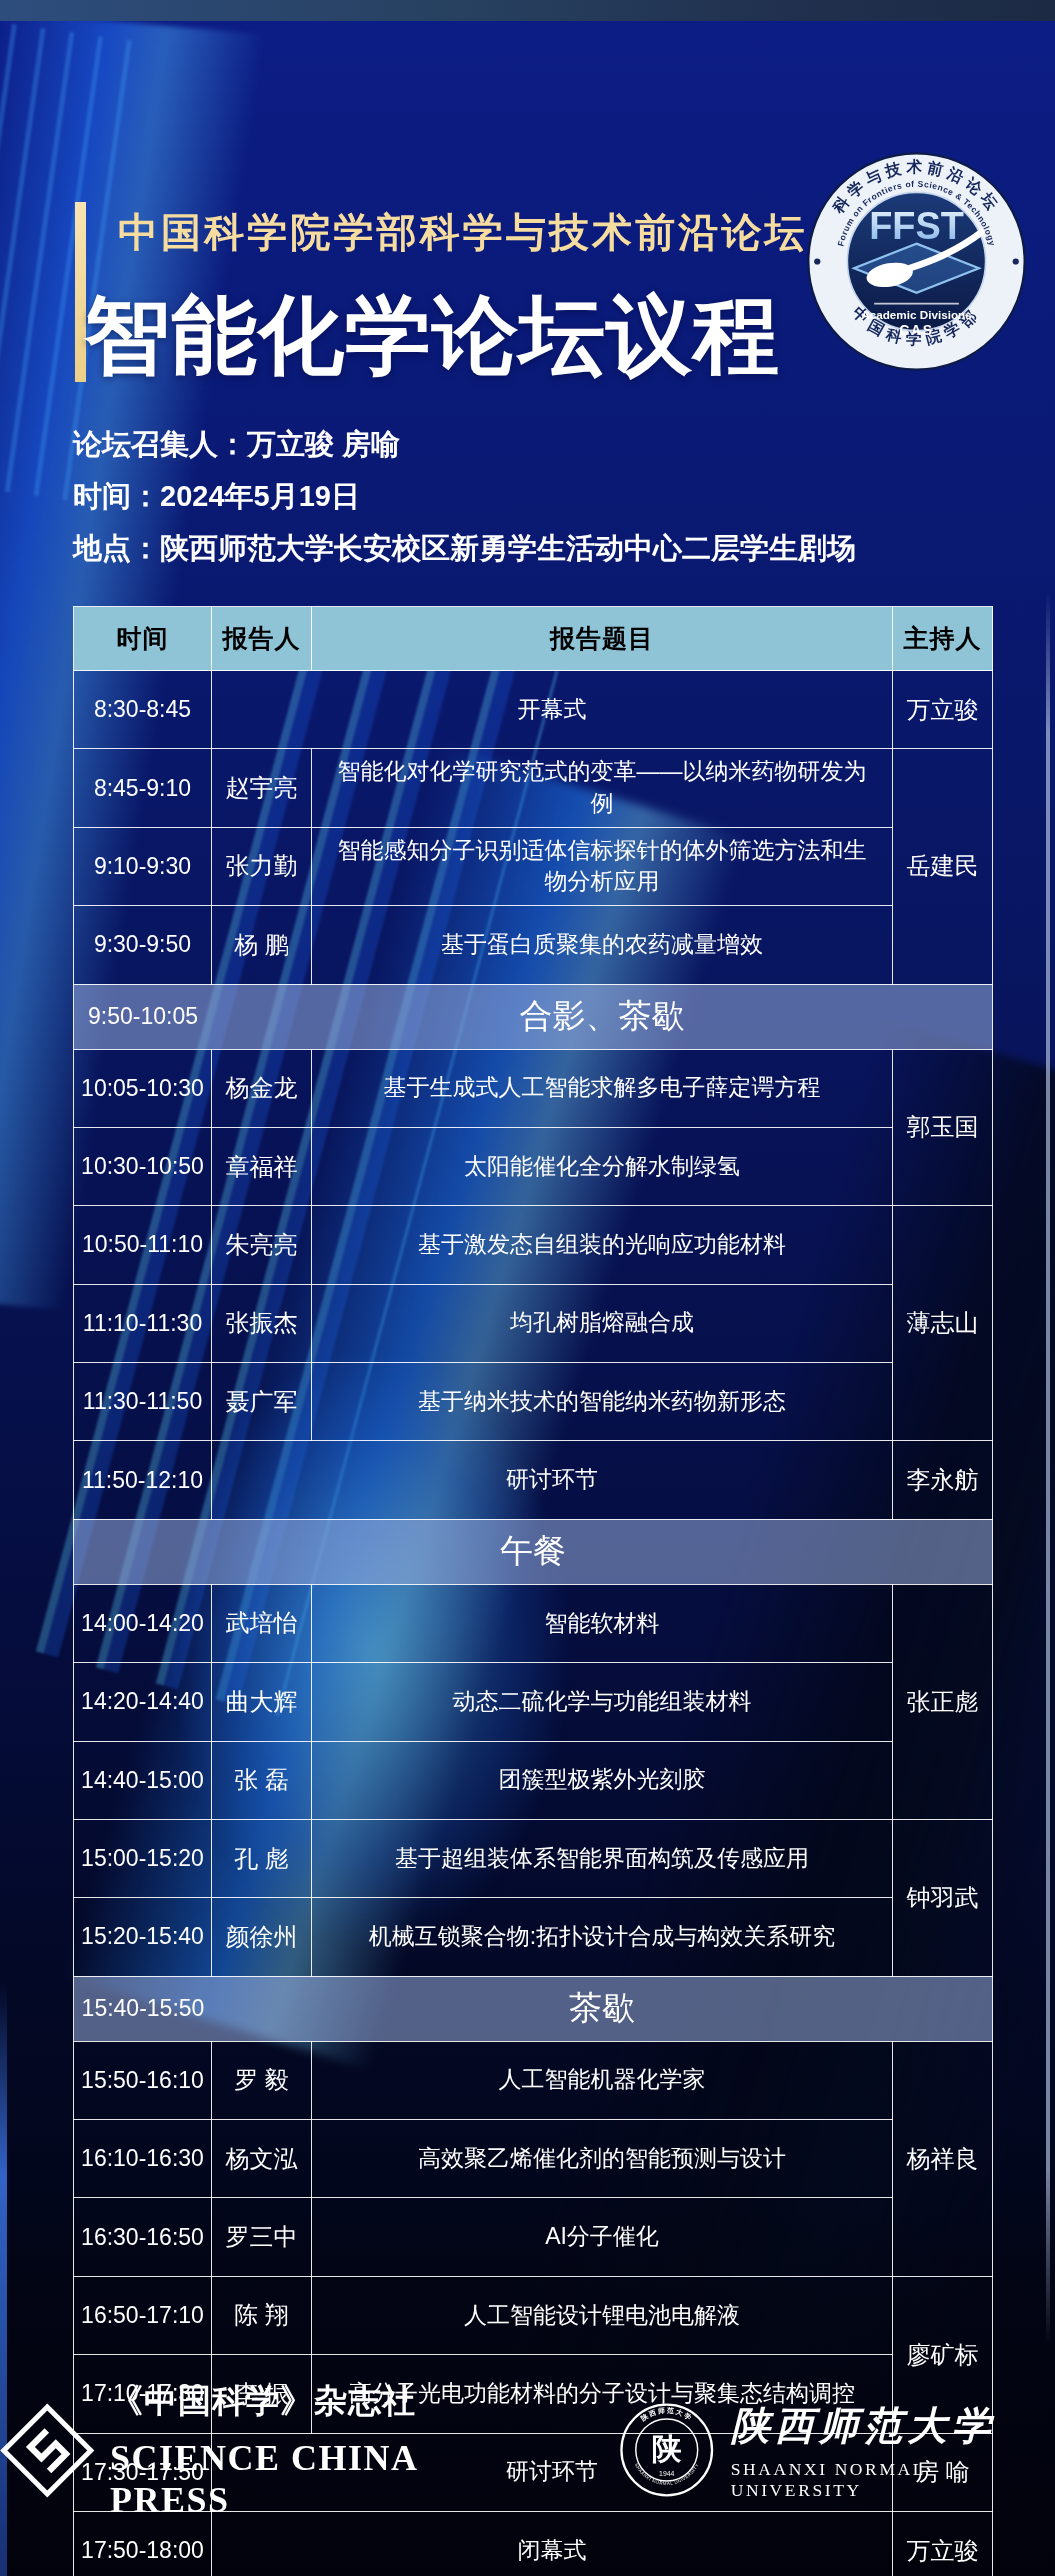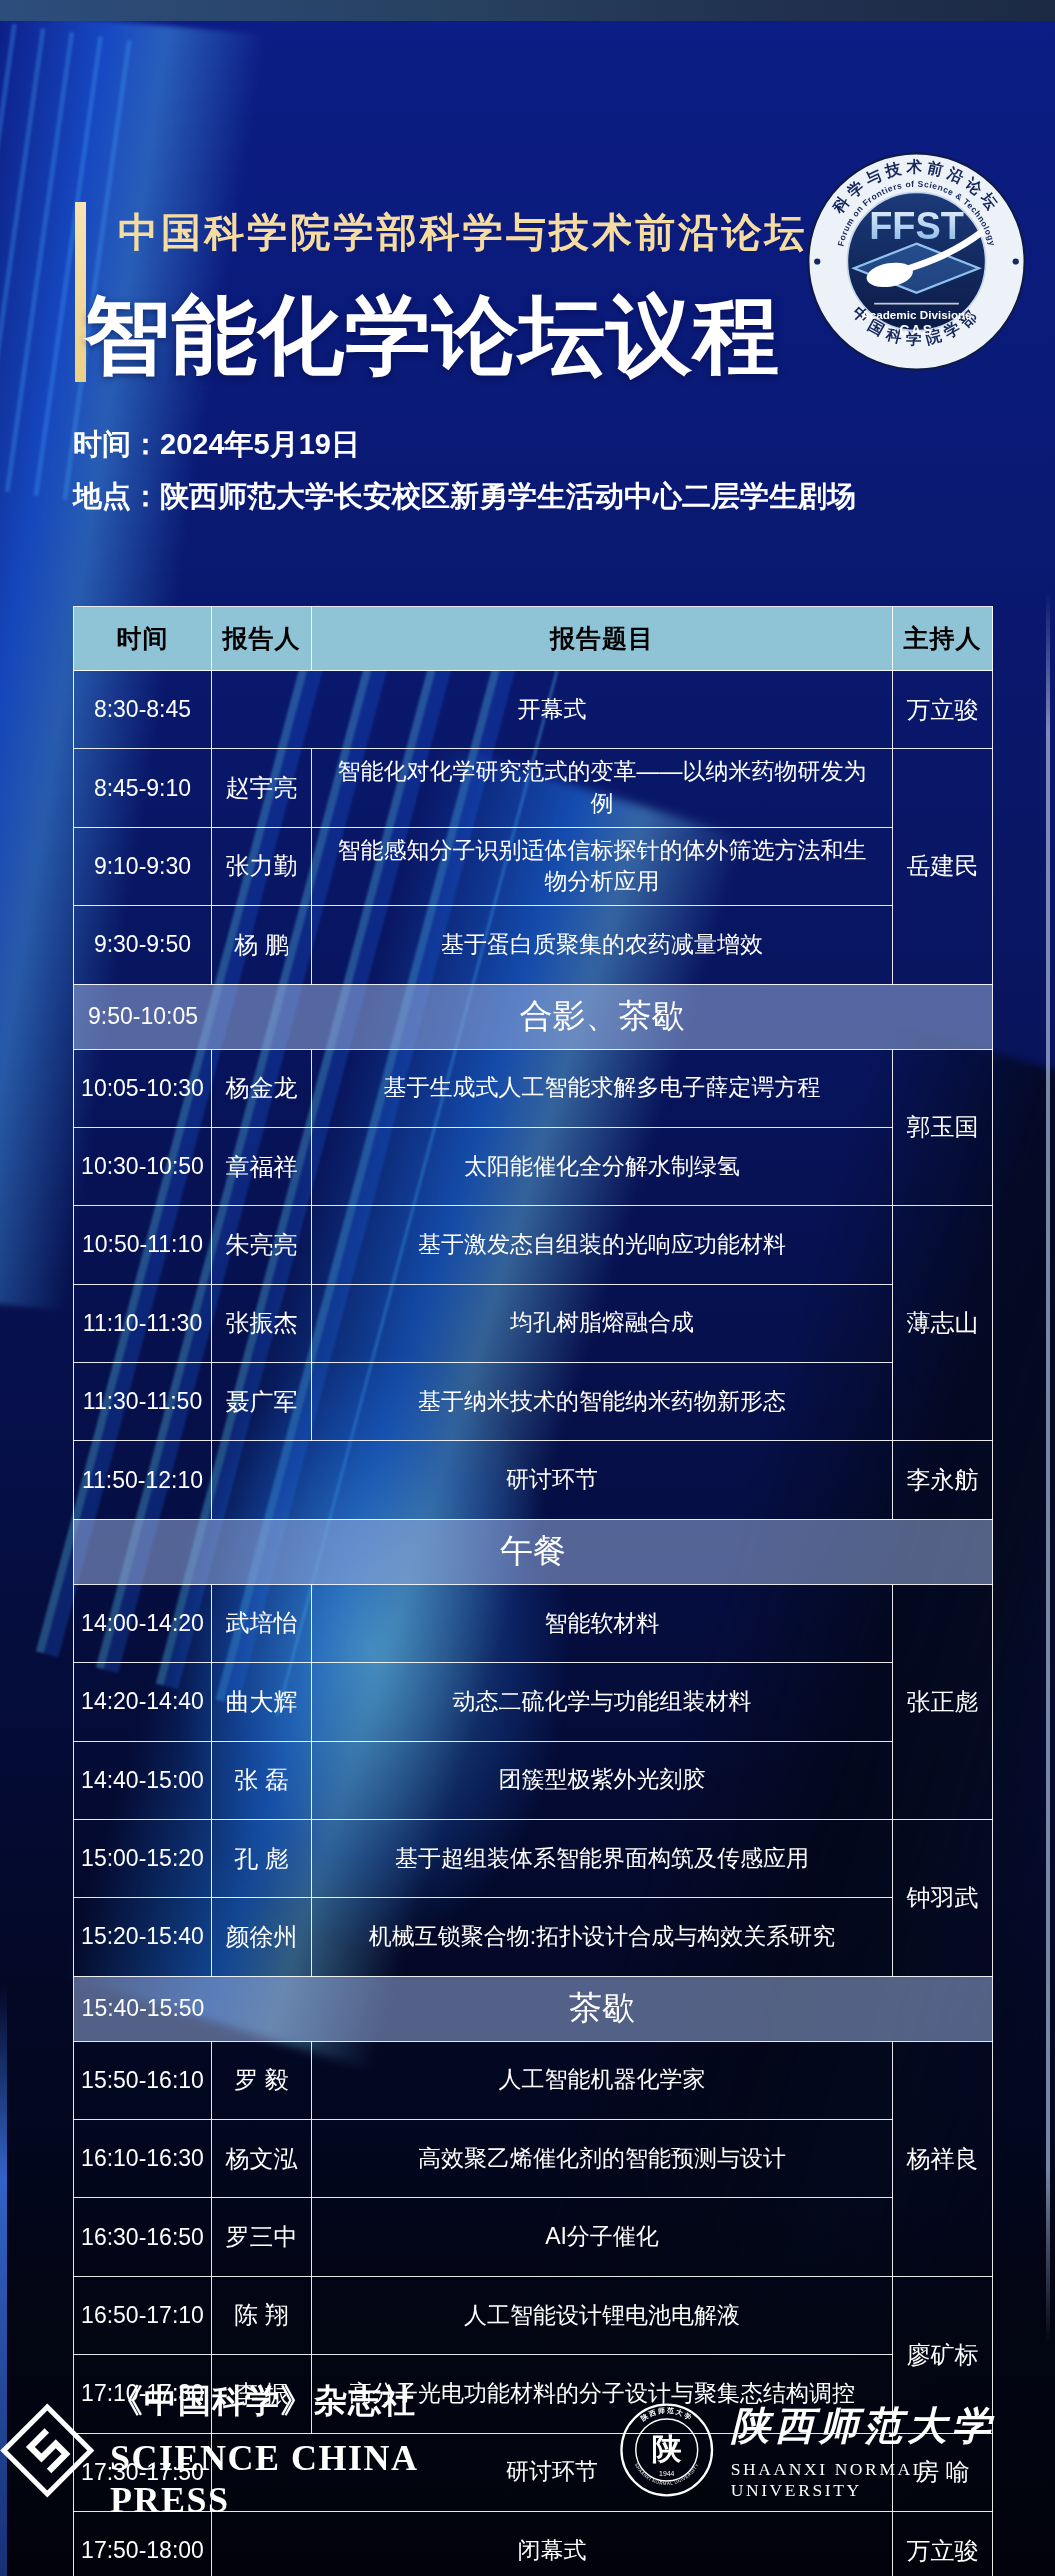--- a/index.html
+++ b/index.html
@@ -134,20 +134,21 @@
       <polygon points="100,84 156,106 100,128 44,106" fill="rgba(70,140,220,0.32)" stroke="#8fc2ee" stroke-width="2"></polygon>
       <ellipse cx="76" cy="112" rx="21" ry="10.5" fill="#ffffff" transform="rotate(-10 76 112)"></ellipse>
       <path d="M 94,106 C 112,100 134,92 158,74" stroke="#ffffff" stroke-width="6" fill="none" stroke-linecap="round"></path>
       <rect x="62" y="137" width="76" height="1.6" fill="rgba(255,255,255,0.75)"></rect>
       <text x="100" y="152" text-anchor="middle" font-size="10.5" font-weight="bold" fill="#ffffff">Academic Divisions</text>
       <text x="100" y="166" text-anchor="middle" font-size="12.5" font-weight="bold" fill="#ffffff" letter-spacing="1.5">CAS</text>
     </svg>
   </div>
 
   <div class="info">
+    <div>论坛召集人：万立骏  房喻</div>
     <div>时间：2024年5月19日</div>
     <div>地点：陕西师范大学长安校区新勇学生活动中心二层学生剧场</div>
   </div>
 
   <table class="agenda">
     <colgroup>
       <col style="width:138px">
         <col style="width:100px">
         <col style="width:581px">
         <col style="width:100px">

